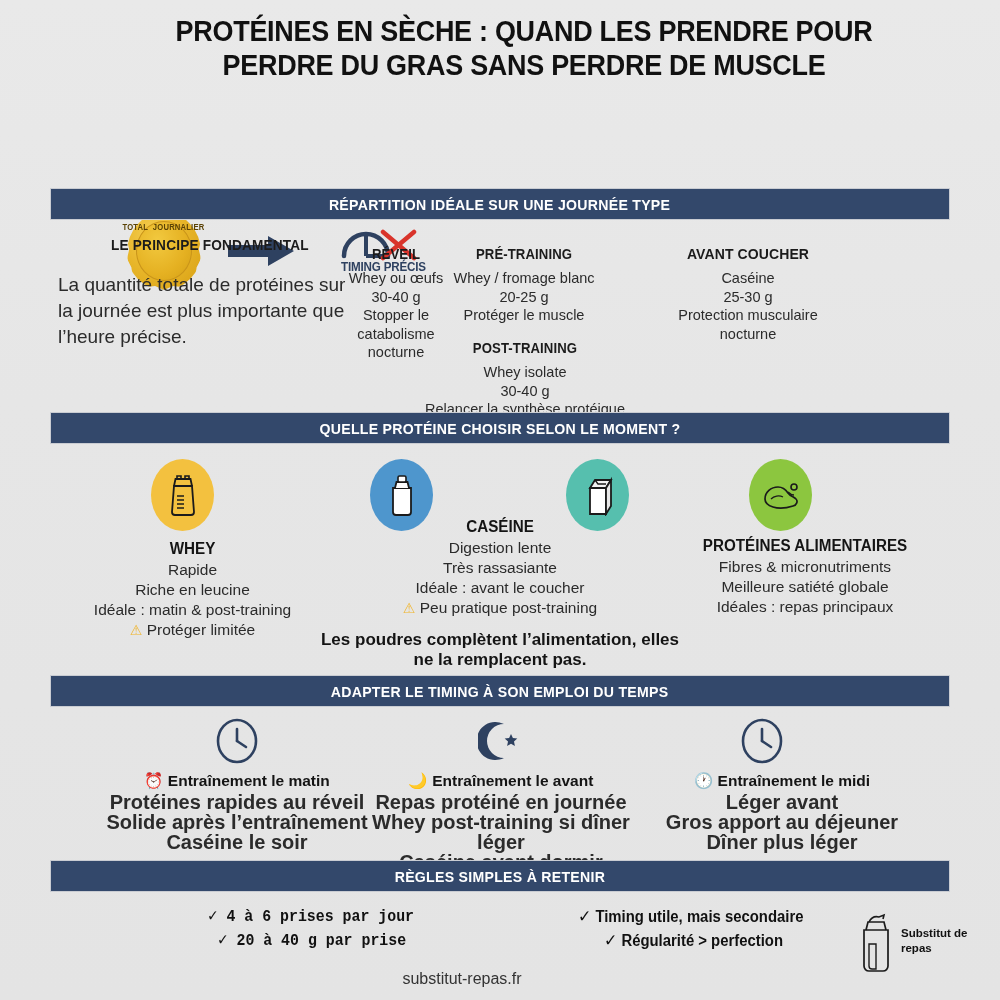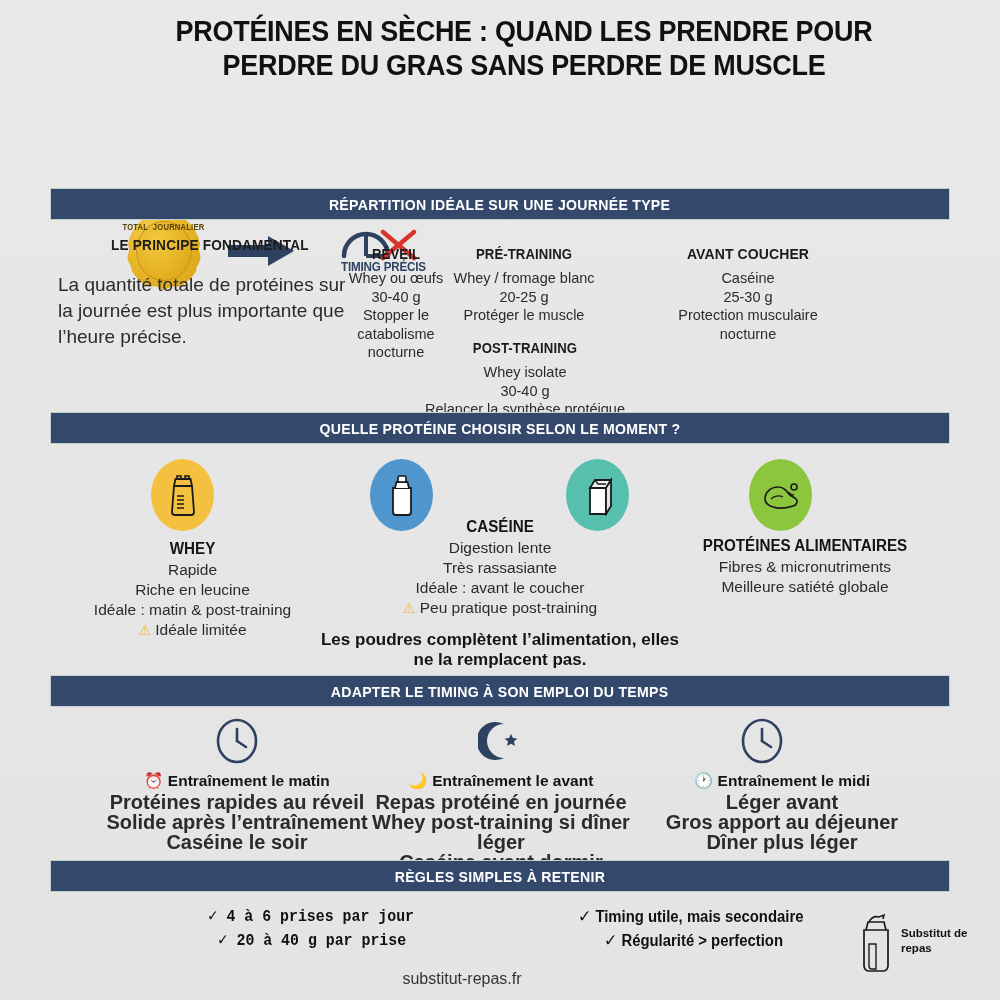--- a/index.html
+++ b/index.html
@@ -271,39 +271,40 @@
     </svg>
   </div>
 
   <div class="p-block" style="left:45px; top:540px; width:295px;">
     <div class="hd">WHEY</div>
     <div class="ln">Rapide</div>
     <div class="ln">Riche en leucine</div>
     <div class="ln">Idéale : matin &amp; post-training</div>
     <div class="ln">
       <span class="warn">⚠</span>
-      <span>Idéale limitée</span>
+      <span>Protéger limitée</span>
     </div>
   </div>
 
   <div class="p-block" style="left:355px; top:518px; width:290px;">
     <div class="hd">CASÉINE</div>
     <div class="ln">Digestion lente</div>
     <div class="ln">Très rassasiante</div>
     <div class="ln">Idéale : avant le coucher</div>
     <div class="ln">
       <span class="warn">⚠</span>
       <span>Peu pratique post-training</span>
     </div>
   </div>
 
   <div class="p-block" style="left:650px; top:537px; width:310px;">
     <div class="hd">PROTÉINES ALIMENTAIRES</div>
     <div class="ln">Fibres &amp; micronutriments</div>
     <div class="ln">Meilleure satiété globale</div>
+    <div class="ln">Idéales : repas principaux</div>
   </div>
 
   <div class="note">
     <div>Les poudres complètent l’alimentation, elles</div>
     <div>ne la remplacent pas.</div>
   </div>
 
   <div class="banner" style="top:675px">
     <span class="banner-text">ADAPTER LE TIMING À SON EMPLOI DU TEMPS</span>
   </div>

